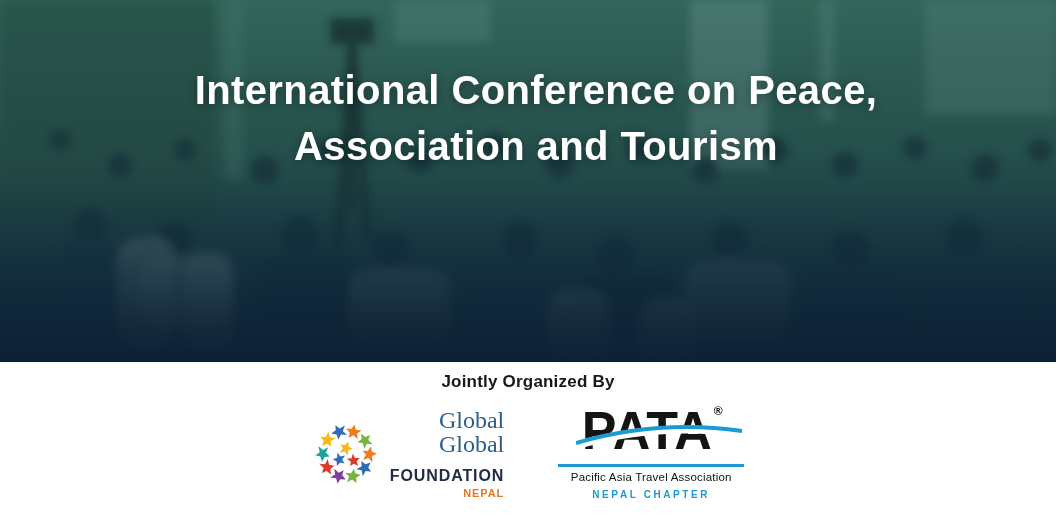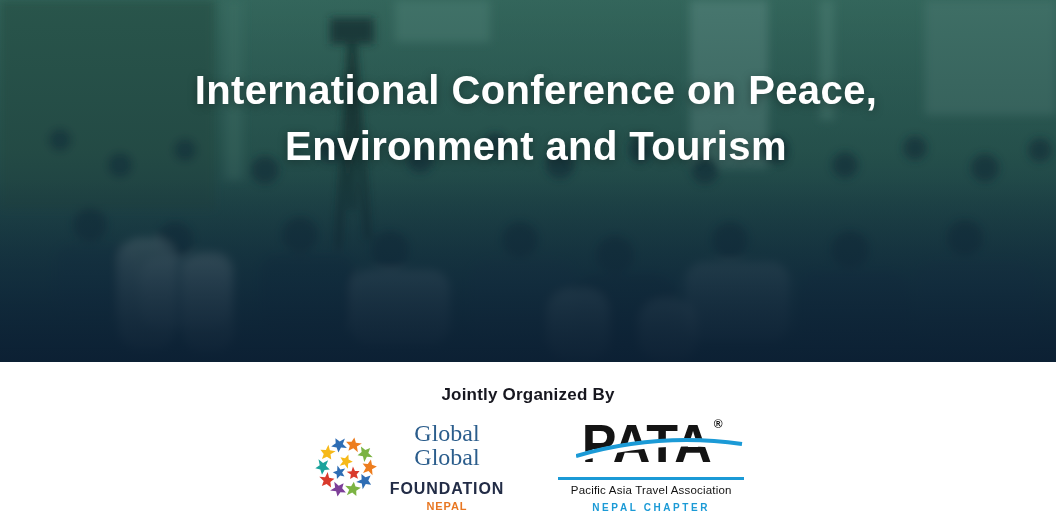--- a/index.html
+++ b/index.html
@@ -13,25 +13,25 @@
   .hero-overlay { position:absolute; inset:0;
     background:linear-gradient(180deg, rgba(38,94,84,0.30) 0%, rgba(27,66,66,0.45) 42%, rgba(16,42,60,0.72) 78%, rgba(12,32,52,0.88) 100%); }
   .hero-content { position:relative; z-index:2; text-align:center; color:#ffffff; padding-top:62px;padding-left:16px; }
   .hero-title { margin:0; font-size:40px; font-weight:bold; line-height:1.4; letter-spacing:0.4px;
     text-shadow:0 2px 10px rgba(0,0,0,0.35); }
   .hero-subtitle { margin:34px 0 0 0; font-size:20px; font-weight:bold; letter-spacing:0.5px;
     text-shadow:0 1px 6px rgba(0,0,0,0.35); }
 
   
   .organizers { position:relative; width:100%; height:166px; background:#ffffff; text-align:center; }
-  .organizers-heading { margin:0; padding-top:23px; font-size:17px; font-weight:bold; color:#17171f; letter-spacing:0.2px; }
+  .organizers-heading { margin:0; padding-top:10px; font-size:17px; font-weight:bold; color:#17171f; letter-spacing:0.2px; }
   .logos { margin-top:15px; display:flex; justify-content:center; align-items:center; gap:54px; }
 
   
-  .gpf-logo { display:flex; align-items:center; gap:10px; text-align:center; }
+  .gpf-logo { display:flex; align-items:center; gap:10px; text-align:right; }
   .gpf-emblem { width:68px; height:68px; flex:0 0 auto; }
   .gpf-word { font-family:"Liberation Serif", serif; font-size:24px; line-height:1.02; color:#2b5d8c; }
   .gpf-foundation { margin-top:11px; font-size:16px; font-weight:bold; letter-spacing:0.9px; color:#222c46; }
   .gpf-nepal { margin-top:2px; font-size:11px; font-weight:bold; letter-spacing:0.9px; color:#e87722; }
 
   
   .pata-logo { display:flex; flex-direction:column; align-items:center; width:186px; }
   .pata-mark { position:relative; height:52px; line-height:1; white-space:nowrap; }
   .pata-acronym { font-size:52px; font-weight:bold; color:#141414; letter-spacing:0px; line-height:0.95;
     display:inline-block; transform:scaleY(1.02); }
@@ -120,21 +120,21 @@
           <rect x="182" y="252" width="52" height="100" rx="20"></rect>
           <rect x="548" y="290" width="60" height="72" rx="22"></rect>
           <rect x="640" y="300" width="58" height="62" rx="22"></rect>
         </g>
       </g>
       <rect x="0" y="180" width="1056" height="182" fill="url(#floorfade)"></rect>
     </svg>
     <div class="hero-overlay"></div>
 
     <div class="hero-content">
-      <h1 class="hero-title"><span>International Conference on Peace,</span><br><span>Environment and Tourism</span></h1>
+      <h1 class="hero-title"><span>International Conference on Peace,</span><br><span>Association and Tourism</span></h1>
     </div>
   </header>
 
   <section class="organizers">
     <h2 class="organizers-heading">Jointly Organized By</h2>
 
     <div class="logos">
 
       <div class="gpf-logo">
         <svg class="gpf-emblem" viewBox="0 0 70 70" aria-hidden="true">

